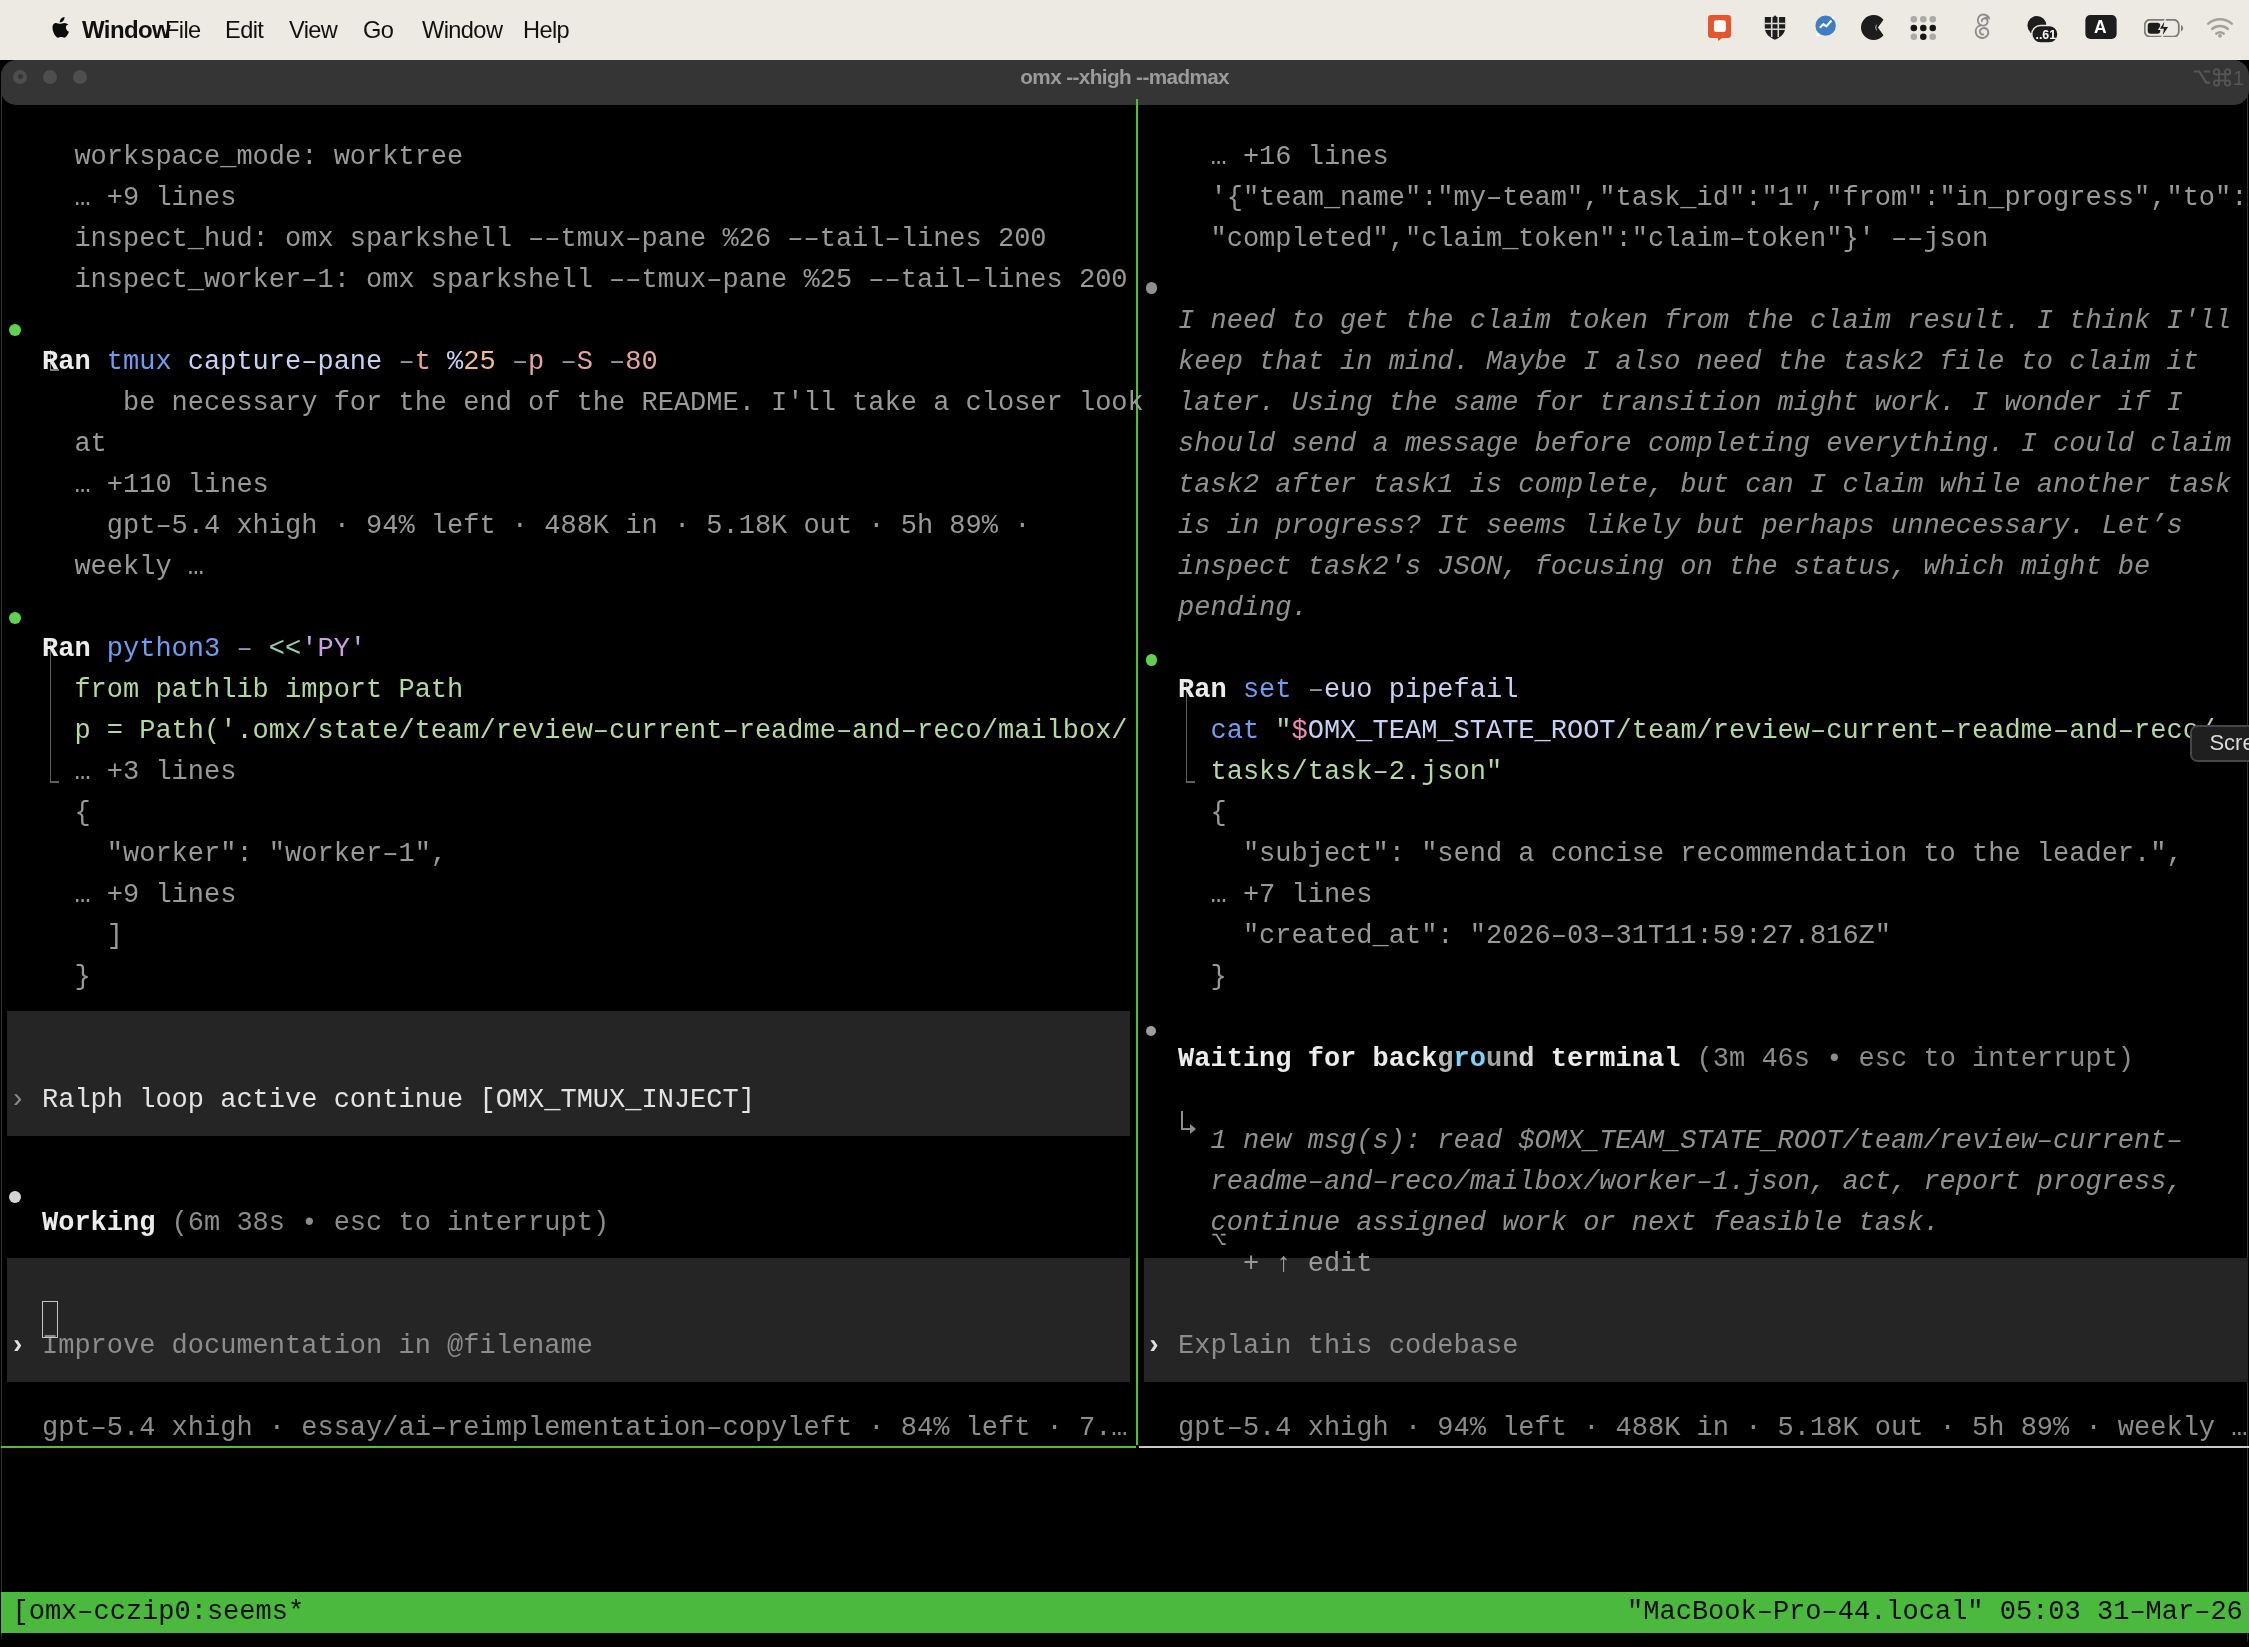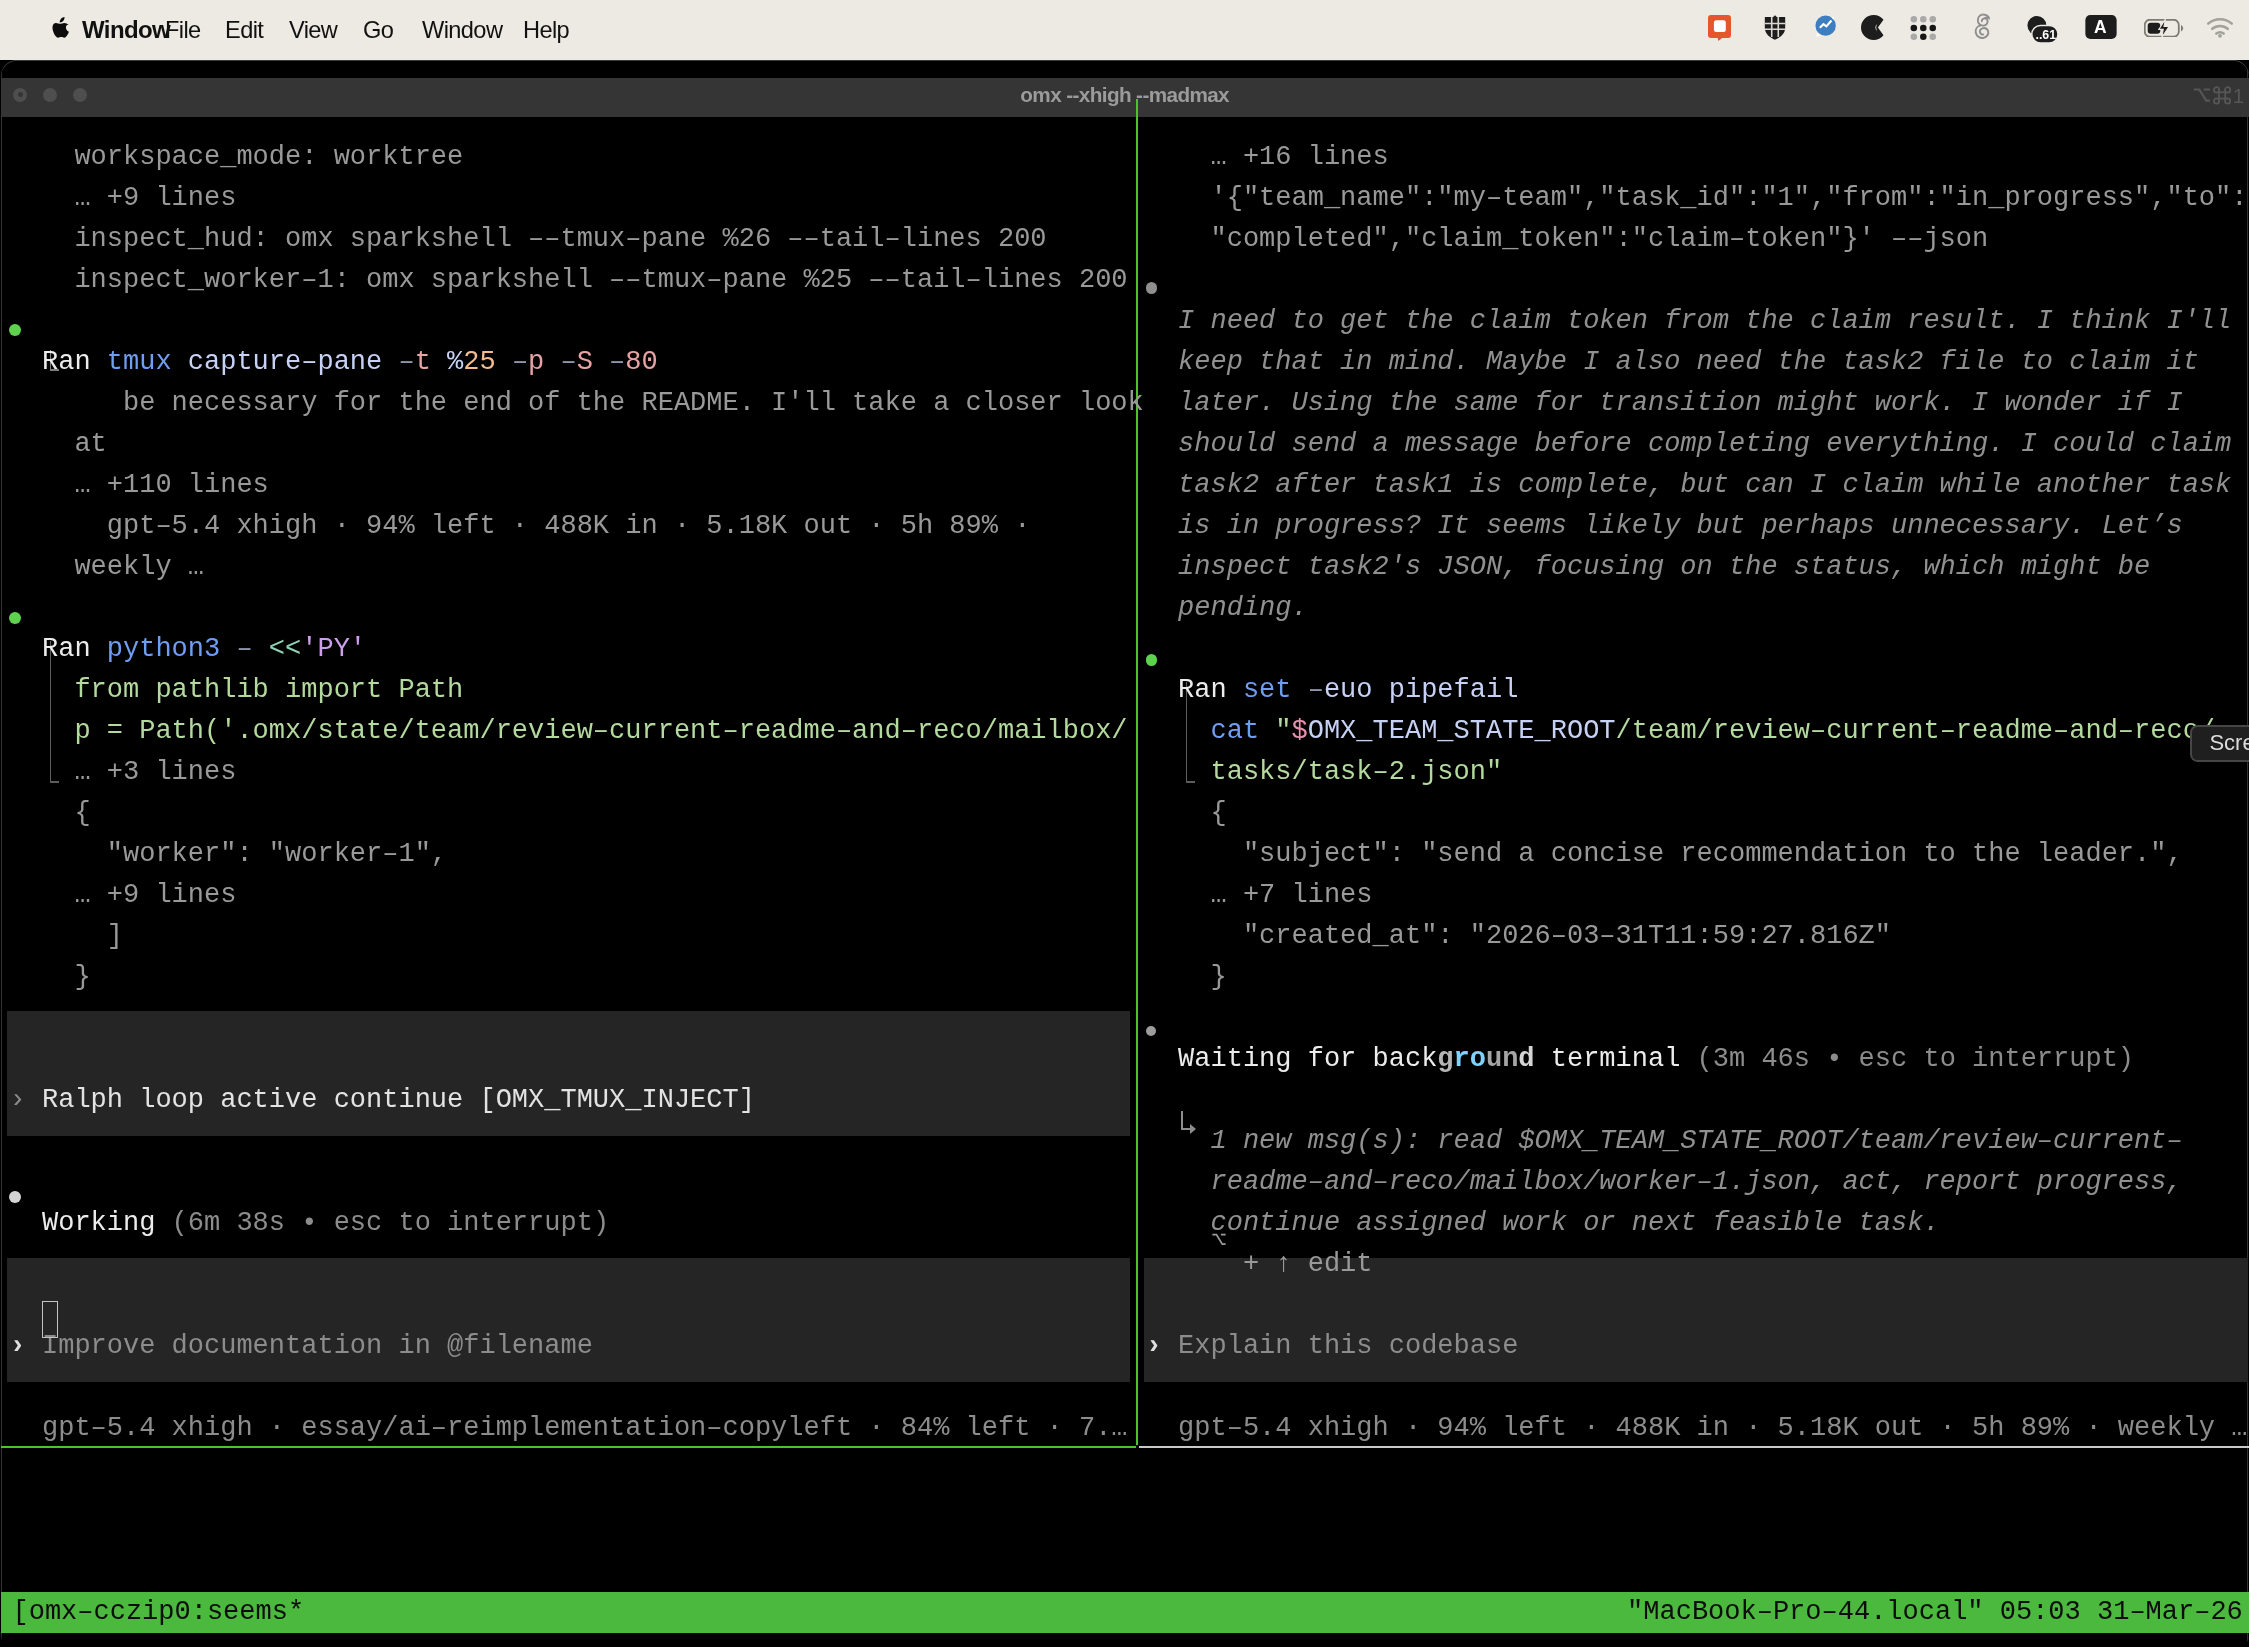--- a/index.html
+++ b/index.html
@@ -5,28 +5,28 @@
   * { margin:0; padding:0; box-sizing:border-box; }
   html,body { width:2250px; height:1648px; background:#000; overflow:hidden; }
   body { position:relative; font-family:"Liberation Sans", sans-serif; }
   
   #menubar { position:absolute; left:0; top:0; width:2250px; height:60px; background:#ECEAE2; }
   .mi { position:absolute; top:0; height:60px; line-height:60px; font-size:23.6px; letter-spacing:-0.6px; color:#111; }
   
   #win { position:absolute; left:0.7px; top:60px; width:2248px; height:1588px;
          background:#000; border-radius:16px 16px 13.3px 13.3px; overflow:hidden; box-shadow: inset 0 0.7px 0 #4d4d4d; }
   .wedge { position:absolute; top:0; width:1.5px; height:1588px; background:#333; }
-  #titlebar { position:absolute; left:0; top:18px; width:100%; height:39px; background:#353535; }
+  #titlebar { position:absolute; left:0; top:0; width:100%; height:45px; background:#353535;border-radius:15px; }
   #title { position:absolute; top:0; left:0; width:100%; height:39px; line-height:33px; text-align:center;
            font-size:20.7px; font-weight:bold; letter-spacing:-0.6px; color:#9b9b9b; }
   .tl { position:absolute; top:9.6px; width:14px; height:14px; border-radius:50%; background:#4e4e4e; }
   
   .pane { position:absolute; top:42px; font:27px/41px "Liberation Mono", monospace; color:#999; }
   .pane pre { font:inherit; white-space:pre;margin-top:35px; }
-  .w  { color:#ececec; font-weight:normal; }
+  .w  { color:#ececec; font-weight:bold; }
   .bl { color:#6f9df2; }
   .pw { color:#c7d1f4; }
   .sl { color:#8e97ae; }
   .sa { color:#e7a3a3; }
   .or { color:#f1bd90; }
   .mg { color:#8fd3b6; }
   .pu { color:#cc9fe8; }
   .cg { color:#b3d99e; }
   .pk { color:#e98fac; }
   .dim { color:#8c8c8c; }

